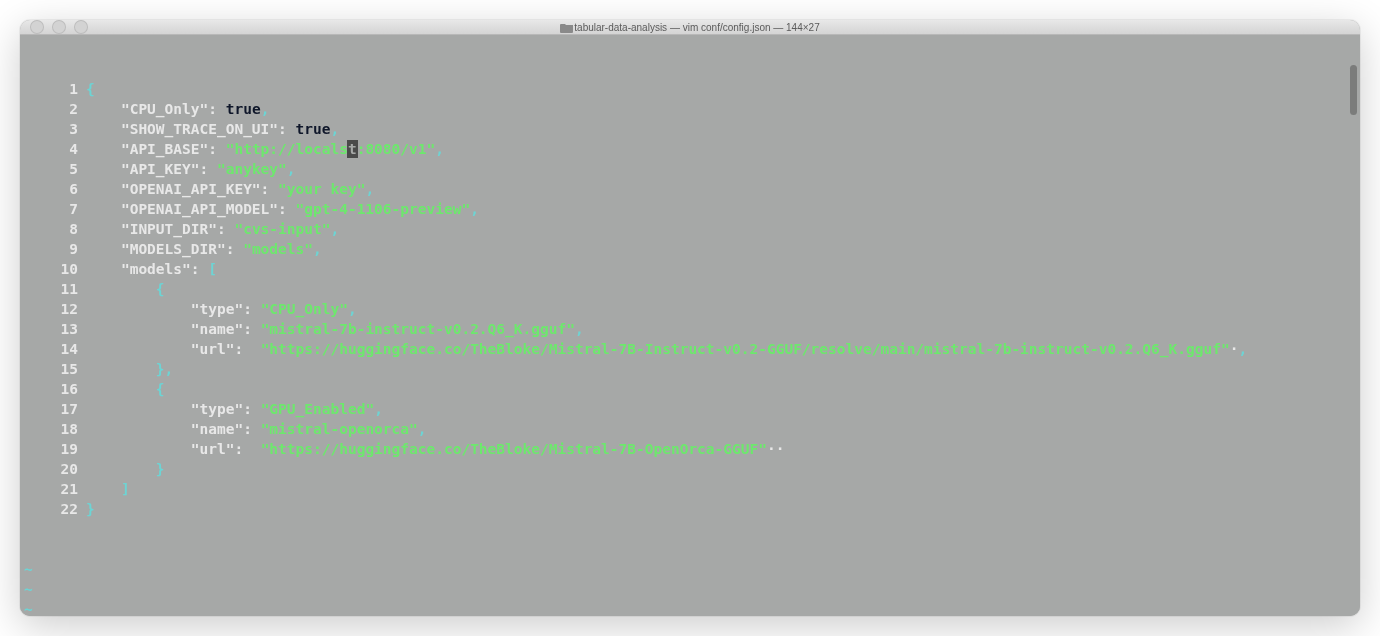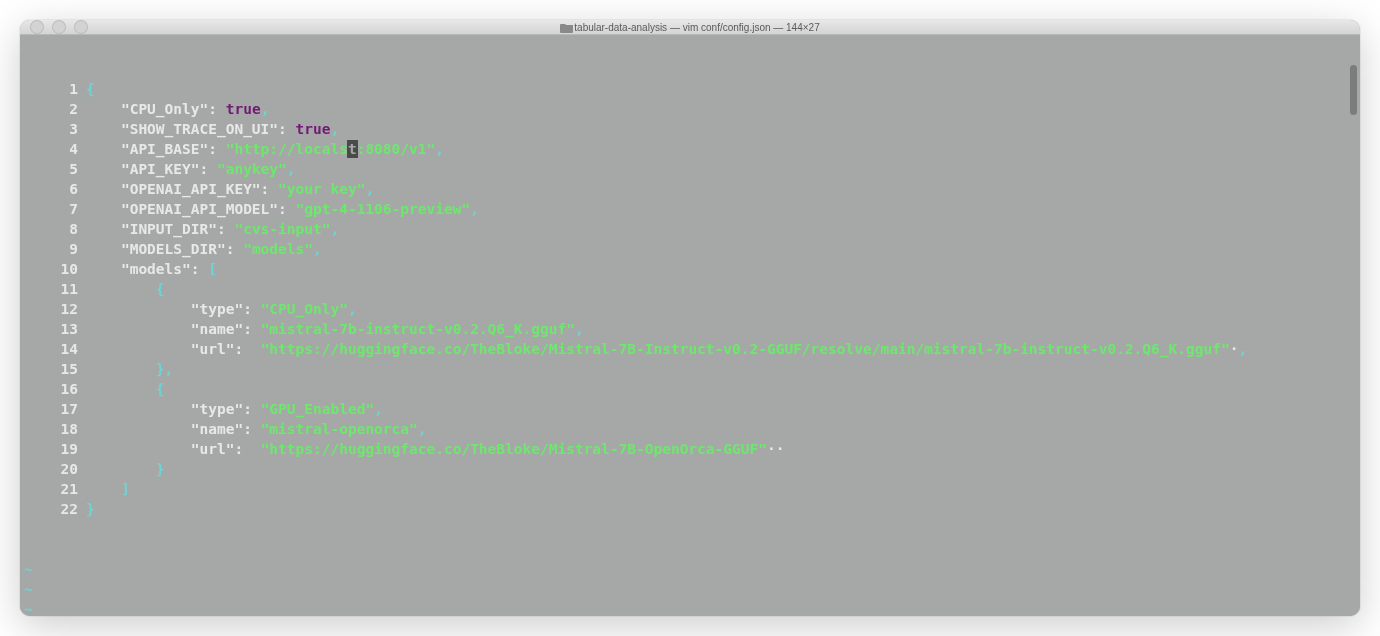--- a/index.html
+++ b/index.html
@@ -81,21 +81,21 @@
     flex-shrink: 0;
     font-weight: 600;
   }
   .code {
     flex: 1;
     font-weight: 600;
   }
   .brace { color: #6dd4d4; }
   .key { color: #e8e8e8; }
   .colon { color: #e8e8e8; }
-  .bool { color: #701a75; }
+  .bool { color: #0f172a; }
   .string { color: #6de86d; }
   .comma { color: #6dd4d4; }
   .bracket { color: #6dd4d4; }
   .cursor {
     background: #4a4a4a;
     color: #a6a8a7;
     outline: 1px solid #4a4a4a;
   }
   .tilde {
     color: #6dd4d4;

